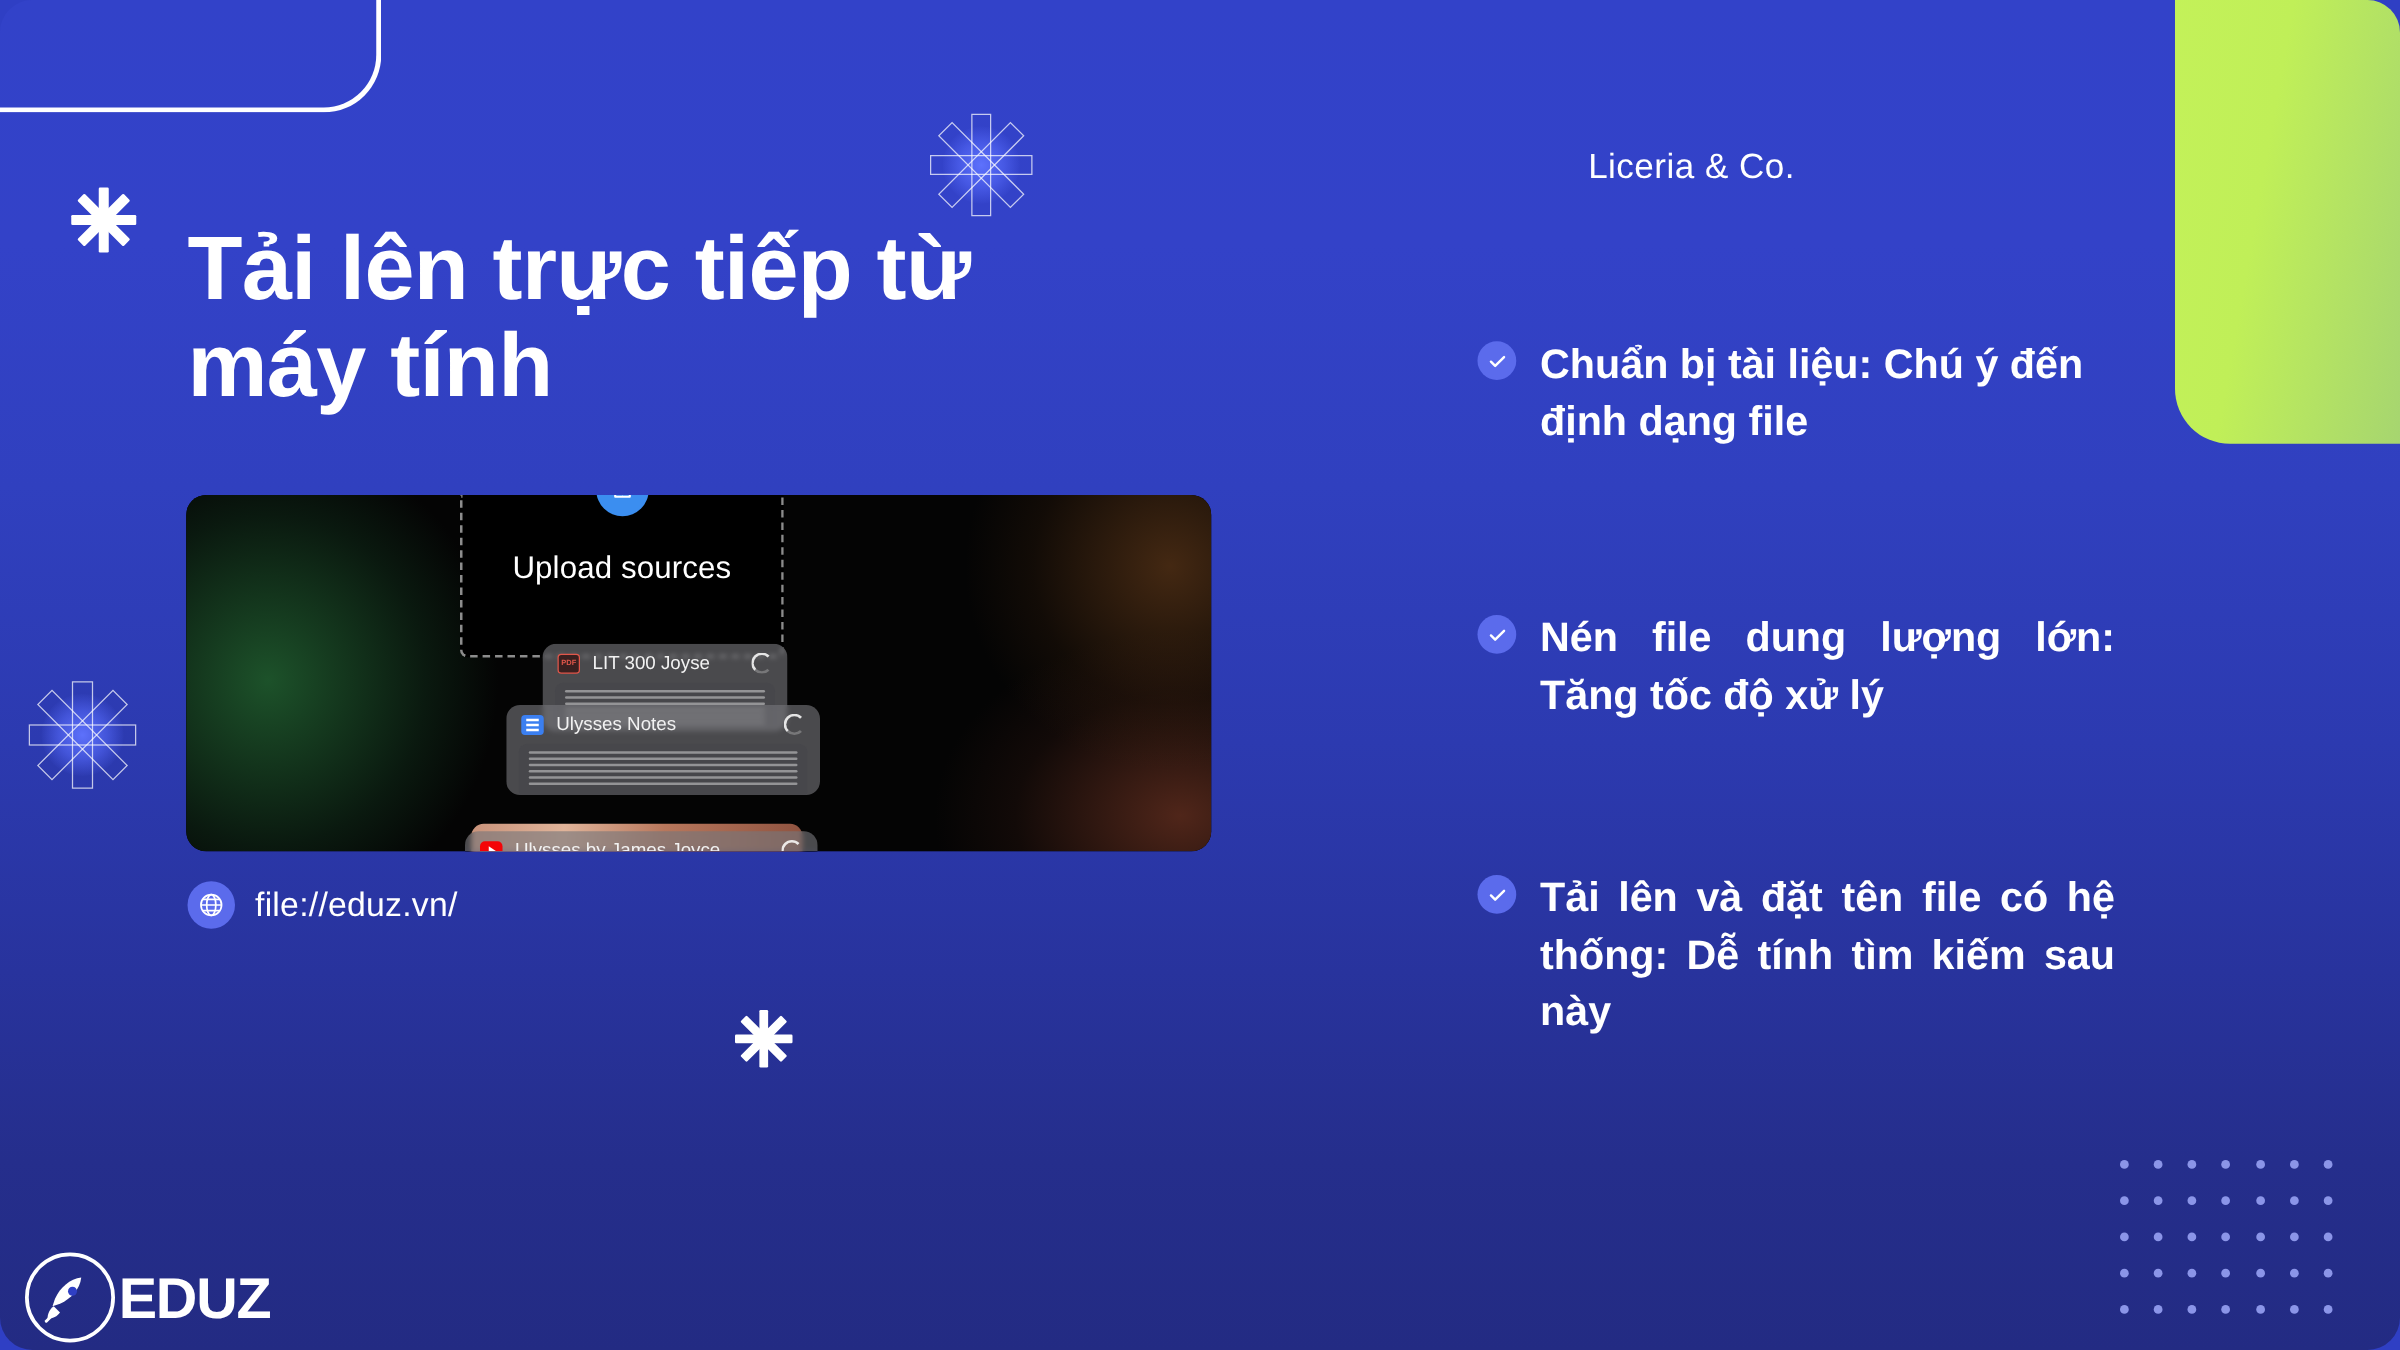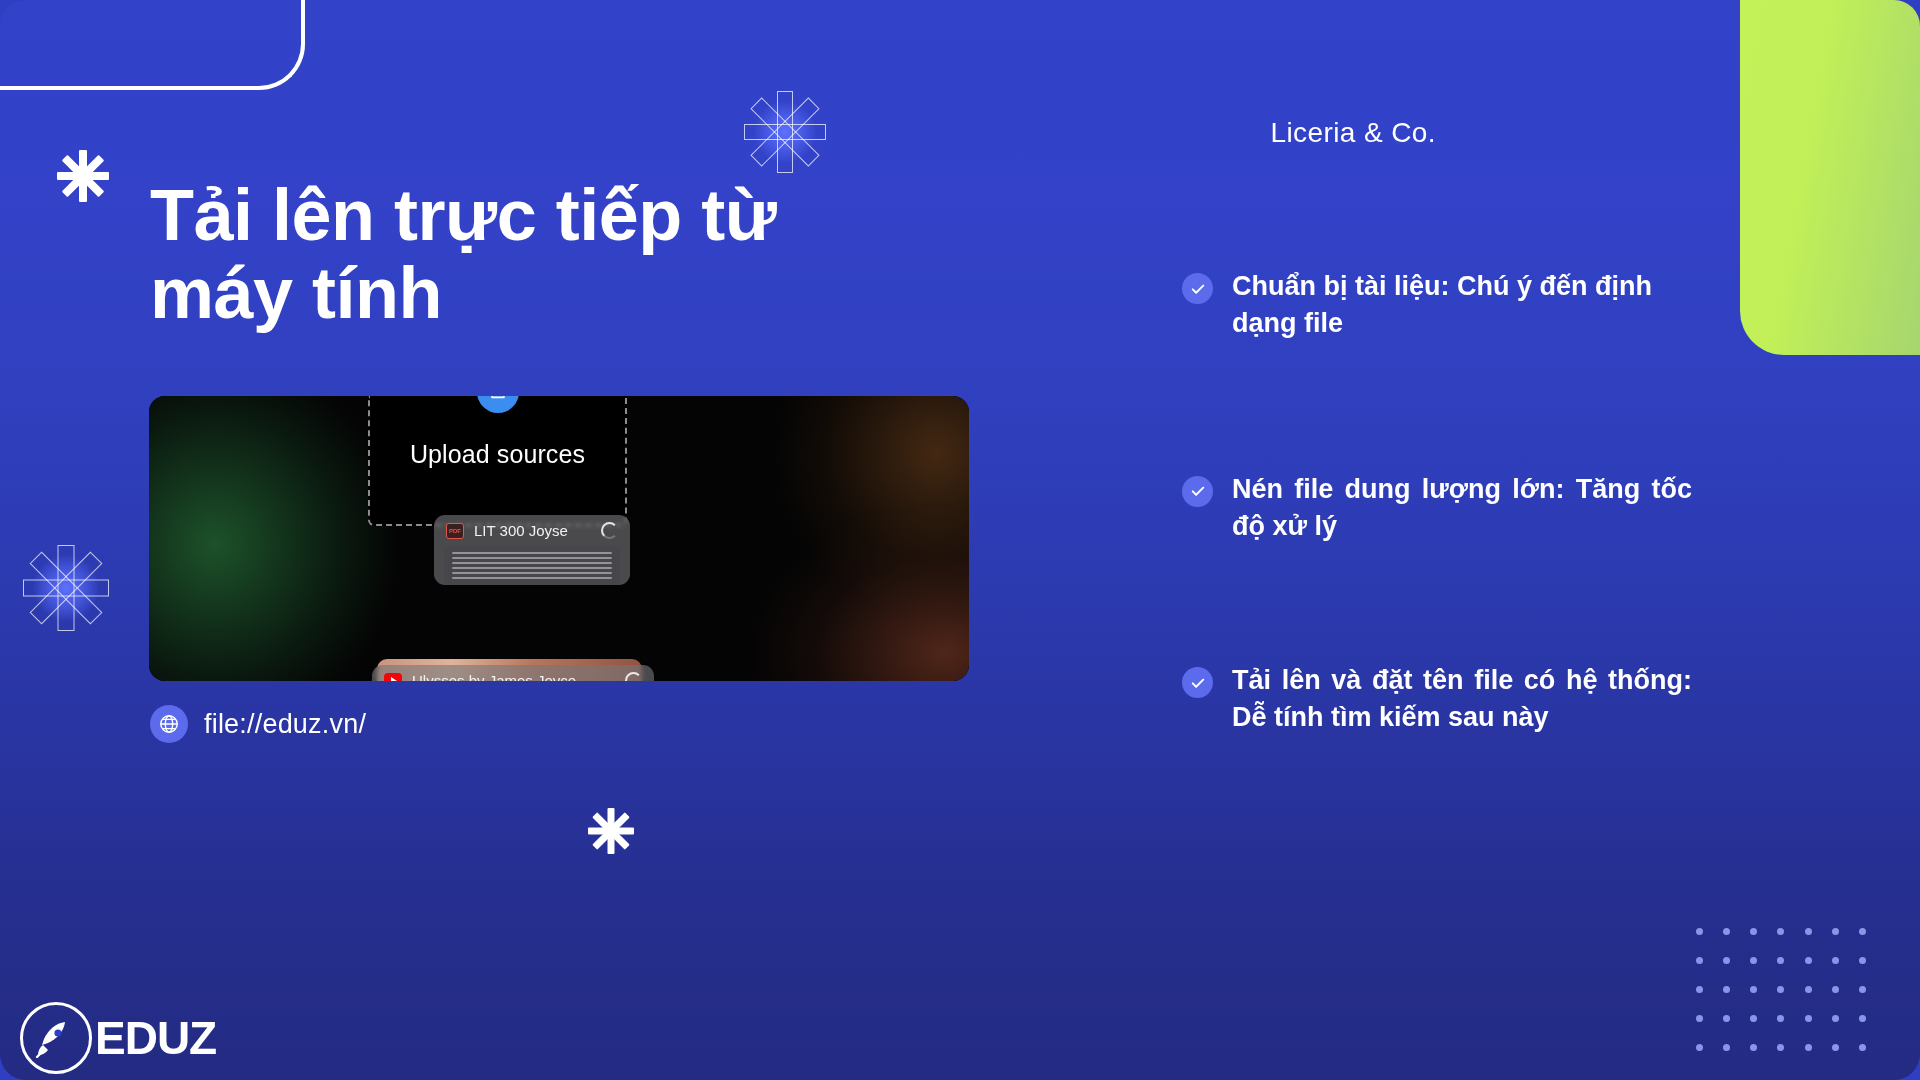--- a/index.html
+++ b/index.html
@@ -310,21 +310,21 @@
     flex: 0 0 auto;
     width: 31px; height: 31px;
     border-radius: 50%;
     background: #5b6bec;
     display: flex; align-items: center; justify-content: center;
     margin-top: 5px;
   }
   .bullet-text {
     flex: 1 1 auto;
     color: #ffffff;
-    font-size: 27px;
+    font-size: 33px;
     line-height: 1.38;
     font-weight: 700;
     text-align: justify;
   }
   .bullet-text.nojust { text-align: left; }
   #b1 { margin-bottom: 0; }
   #b2 { margin-top: 128px; }
   #b3 { margin-top: 117px; }
 </style>
 </head>
@@ -433,20 +433,35 @@
       <div class="fc-body">
         <span></span>
           <span></span>
           <span></span>
           <span></span>
           <span></span>
           <span></span>
       </div>
     </div>
 
+    <div class="file-card" style="left:256px; top:168px; width:251px; height:72px;">
+      <div class="fc-head">
+        <span class="fc-ico doc"></span>
+        <span class="fc-title">Ulysses Notes</span>
+        <span class="spinner"></span>
+      </div>
+      <div class="fc-body">
+        <span></span>
+          <span></span>
+          <span></span>
+          <span></span>
+          <span></span>
+          <span></span>
+      </div>
+    </div>
 
     <div class="file-card" style="left:223px; top:222px; width:282px; height:70px;margin-top:47px;">
       <div class="fc-head">
         <span class="fc-ico yt"></span>
         <span class="fc-title">Ulysses by James Joyce</span>
         <span class="spinner"></span>
       </div>
     </div>
   </div>
 

